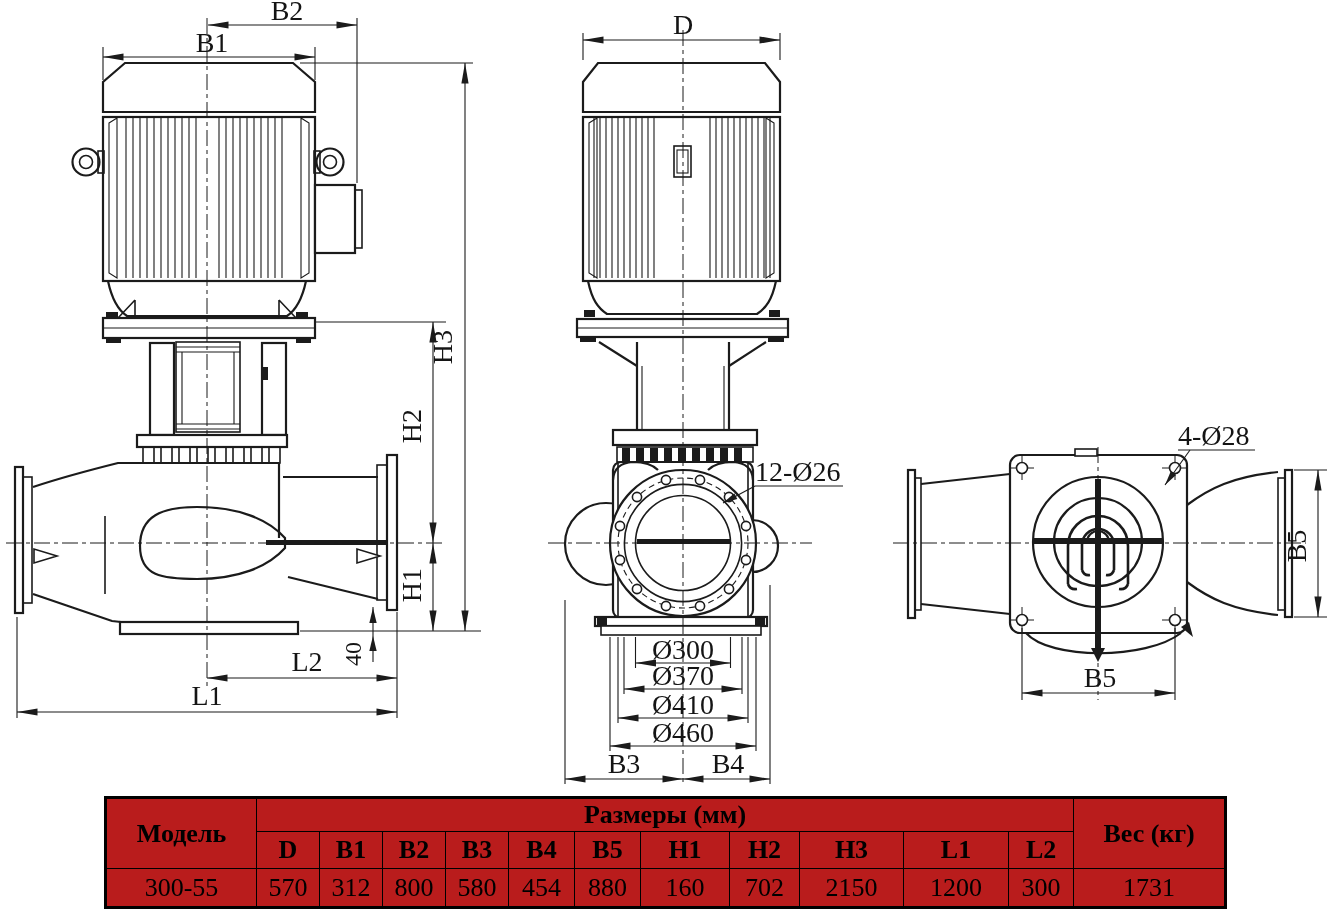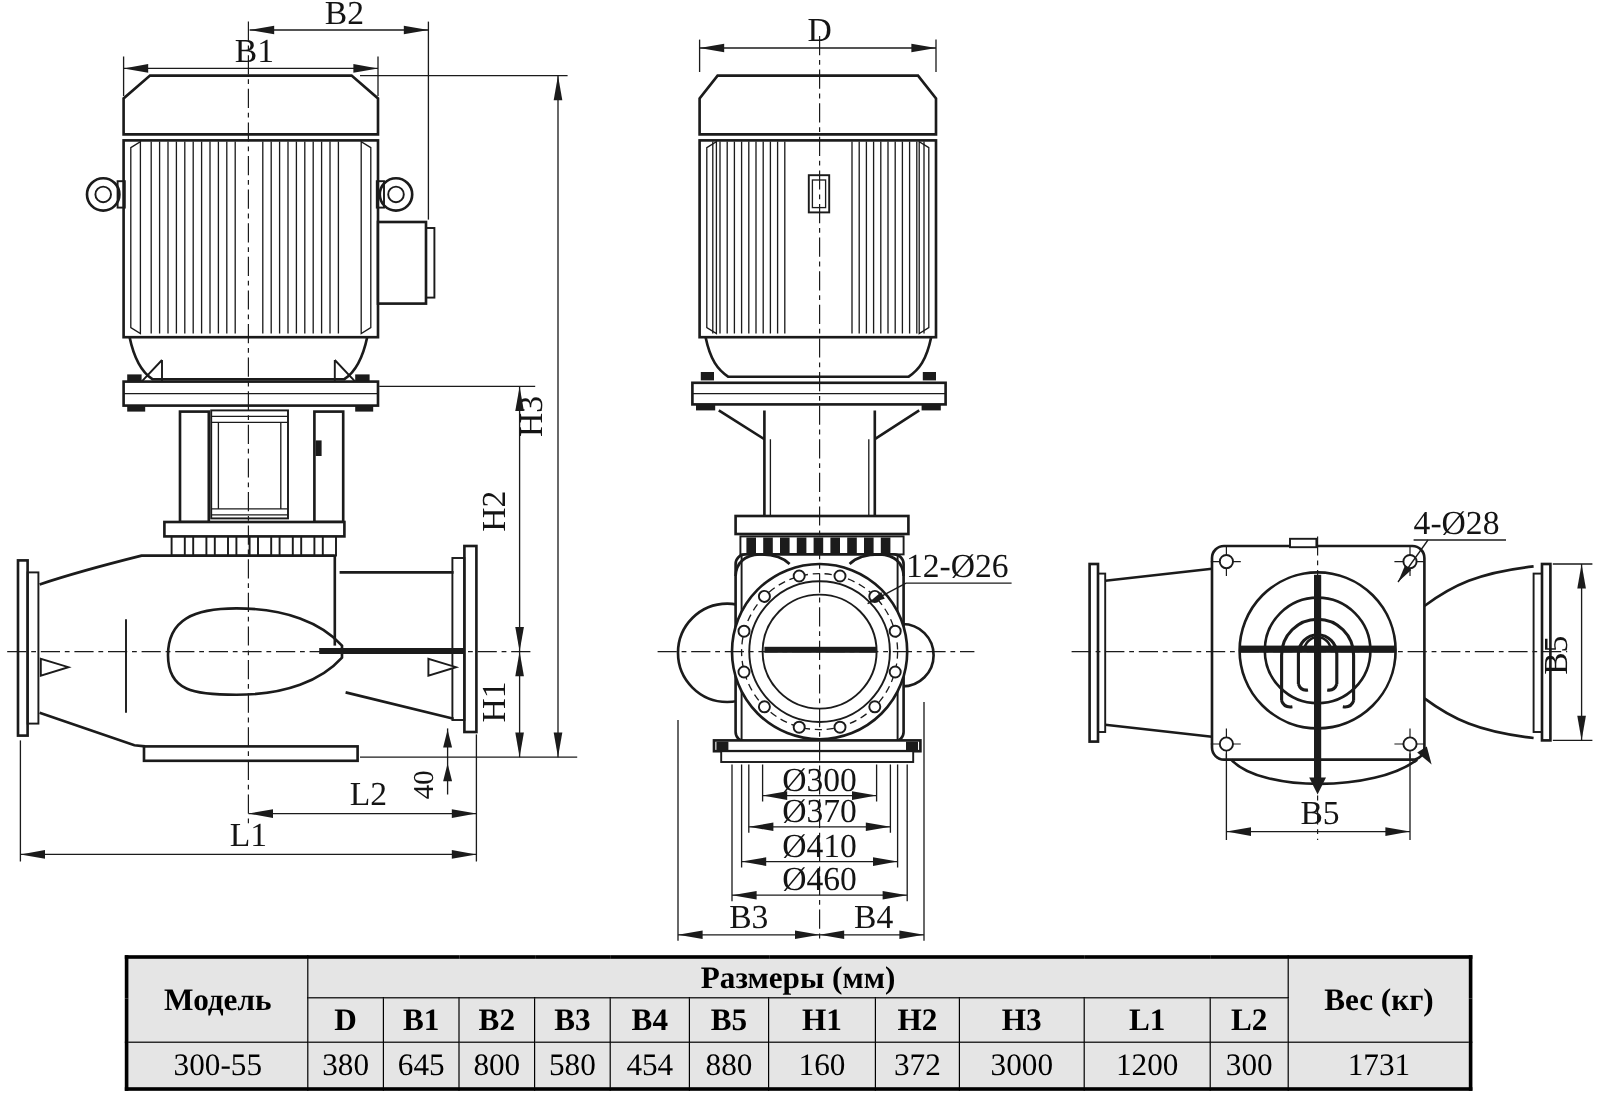--- a/index.html
+++ b/index.html
@@ -17,21 +17,21 @@
   .cl{stroke-dasharray:16 4 4 4;stroke-width:1;}
   .bc{stroke-dasharray:6 4;stroke-width:1.1;}
   .hc{stroke-dasharray:8 3 3 3;stroke-width:1;}
   .dim{stroke-width:1.1;}
   text{fill:#141414;}
   .lab{font-size:28px;font-family:"Liberation Serif",serif;}
   .lab-s{font-size:24px;font-family:"Liberation Serif",serif;}
   .mid{text-anchor:middle;}
   
   #dim-table{position:absolute;left:104px;top:796px;width:1003px;border-collapse:collapse;
-             table-layout:fixed;background:#e5e5e5;}
+             table-layout:fixed;background:#b91c1c;}
   #dim-table td{border:1.6px solid #000;text-align:center;vertical-align:middle;
                 padding:0;font-size:26px;color:#000;overflow:hidden;white-space:nowrap;}
   #dim-table{border:3px solid #000;}
   #dim-table .hd{font-weight:bold;}
   #dim-table tr.r1 td{height:32px;}
   #dim-table tr.r2 td{height:36px;}
   #dim-table tr.r3 td{height:37px;text-align:center;}
 </style>
 </head>
 <body>
@@ -344,28 +344,28 @@
     <td class="hd">B4</td>
     <td class="hd">B5</td>
     <td class="hd">H1</td>
     <td class="hd">H2</td>
     <td class="hd">H3</td>
     <td class="hd">L1</td>
     <td class="hd">L2</td>
   </tr>
   <tr class="r3">
     <td>300-55</td>
-    <td>380</td>
-    <td>645</td>
+    <td>570</td>
+    <td>312</td>
     <td>800</td>
     <td>580</td>
     <td>454</td>
     <td>880</td>
     <td>160</td>
-    <td>372</td>
-    <td>3000</td>
+    <td>702</td>
+    <td>2150</td>
     <td>1200</td>
     <td>300</td>
     <td>1731</td>
   </tr>
 </tbody>
     </table>
 </div>
 
 </body></html>

